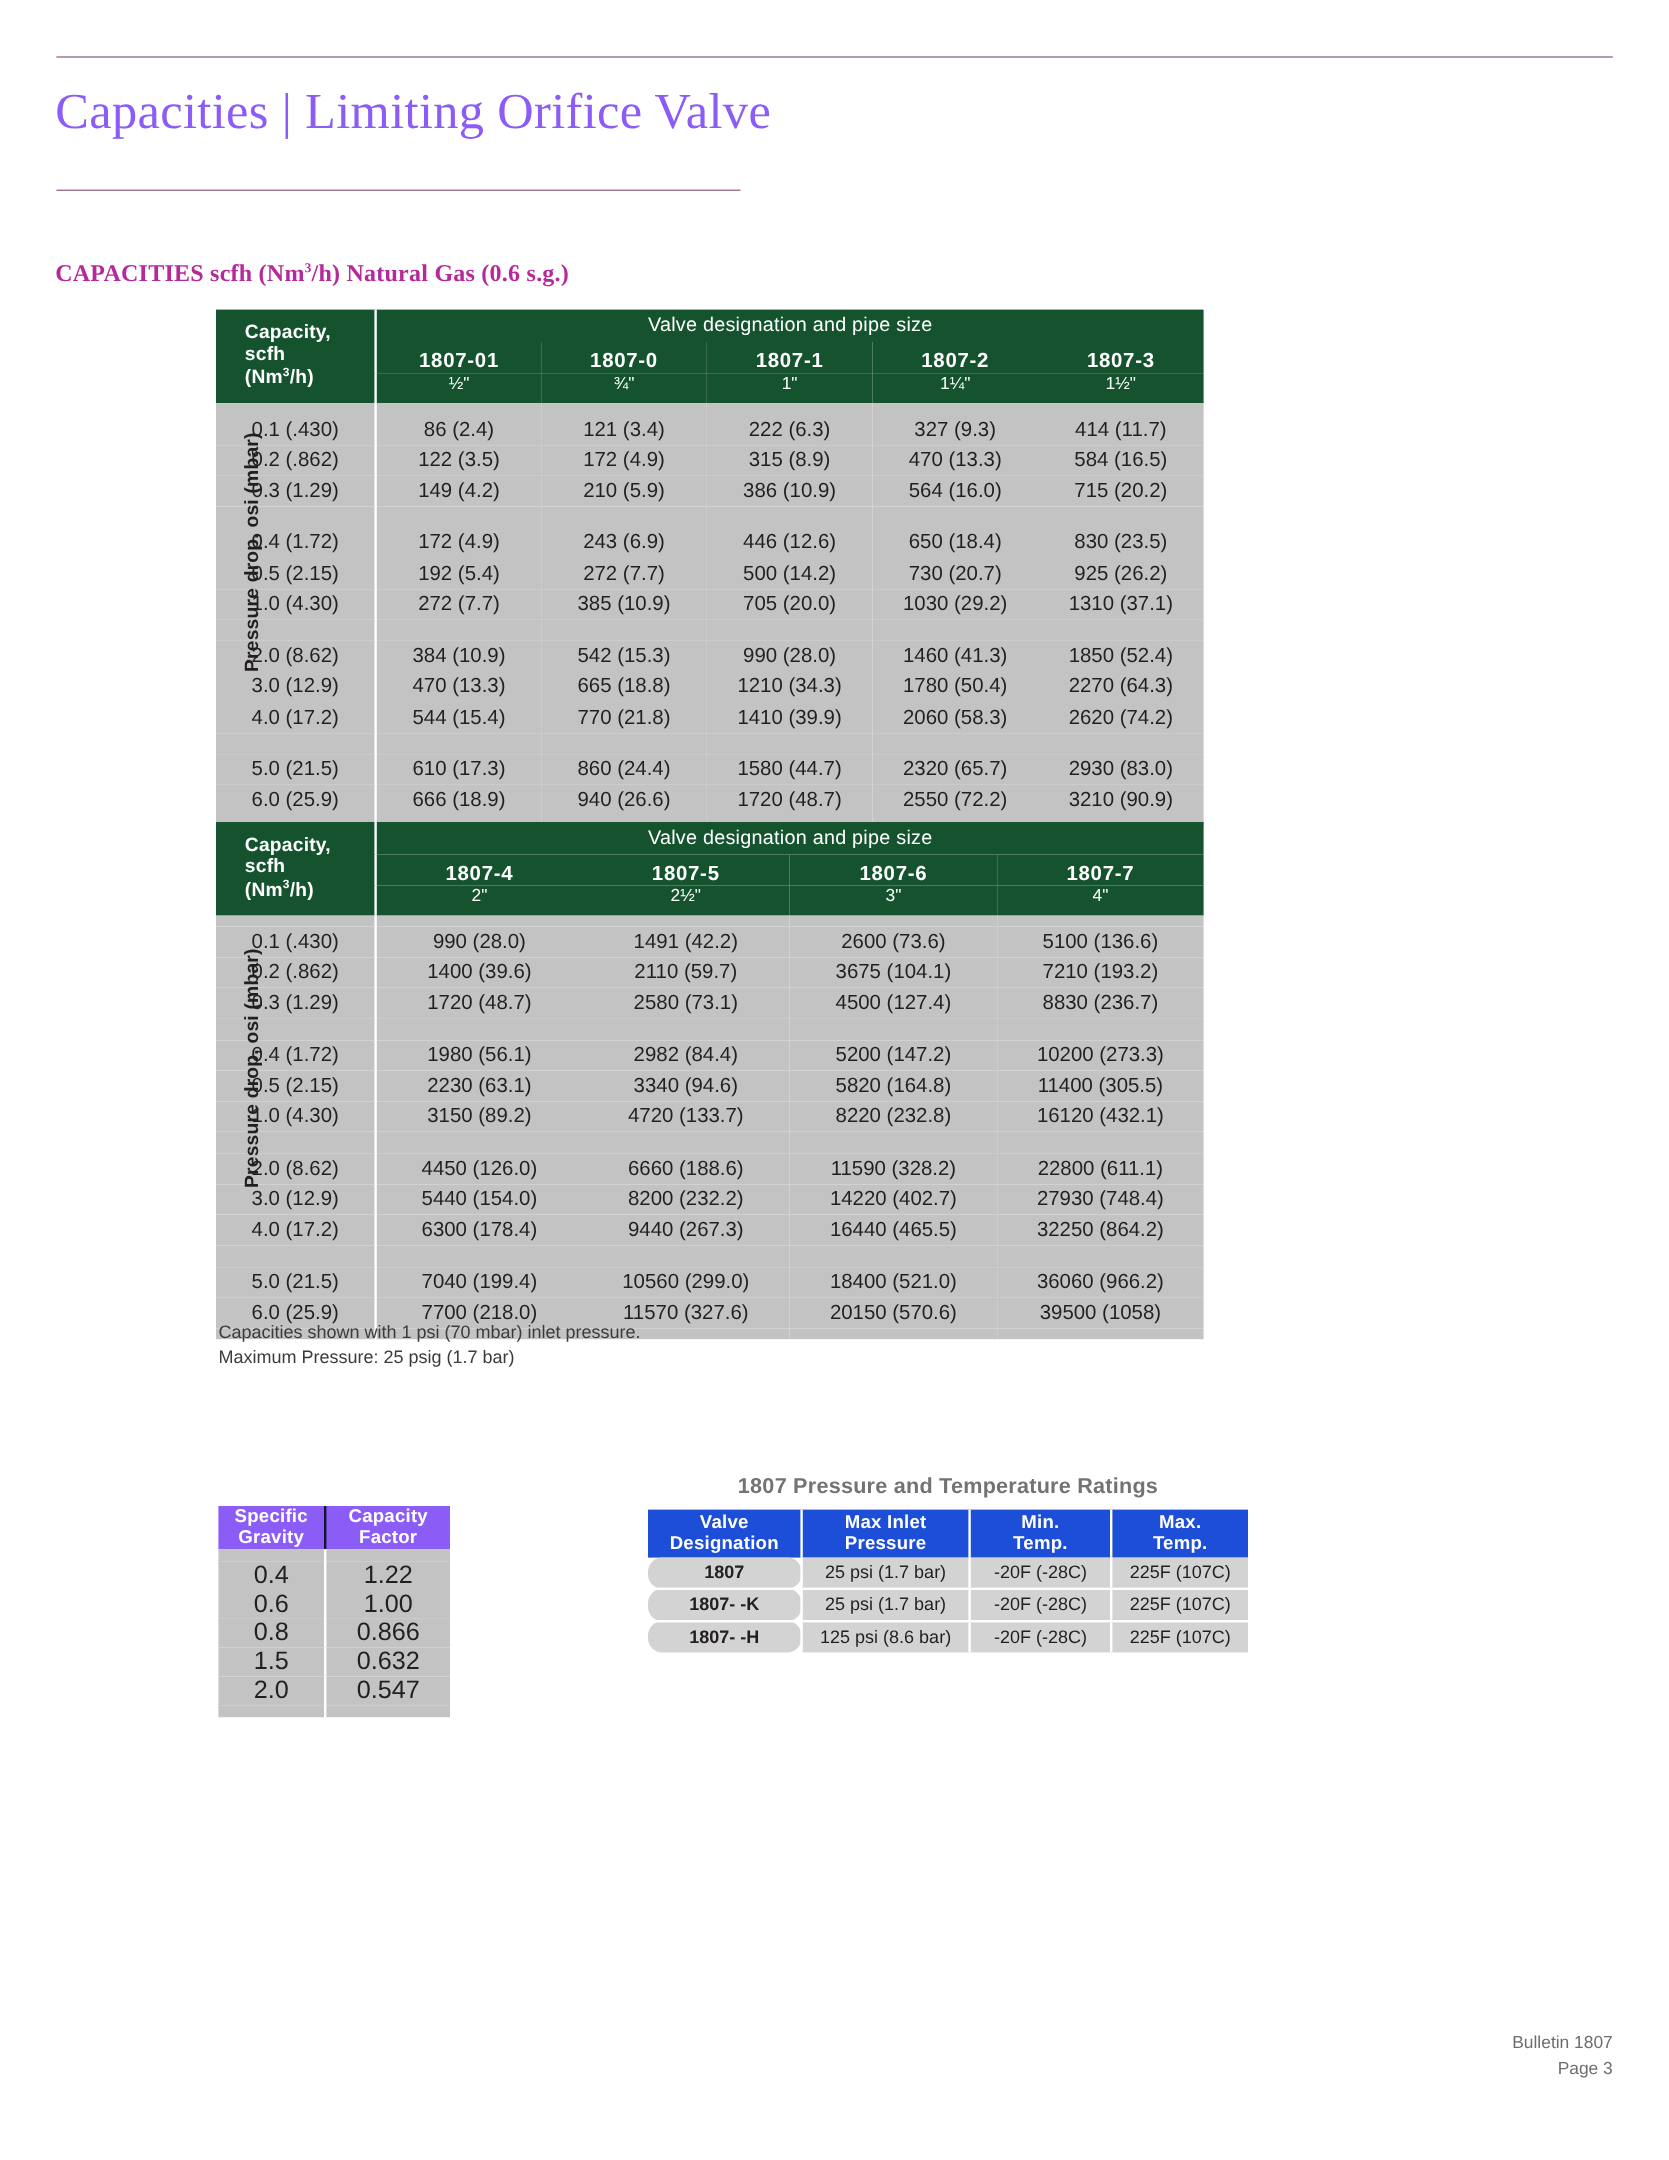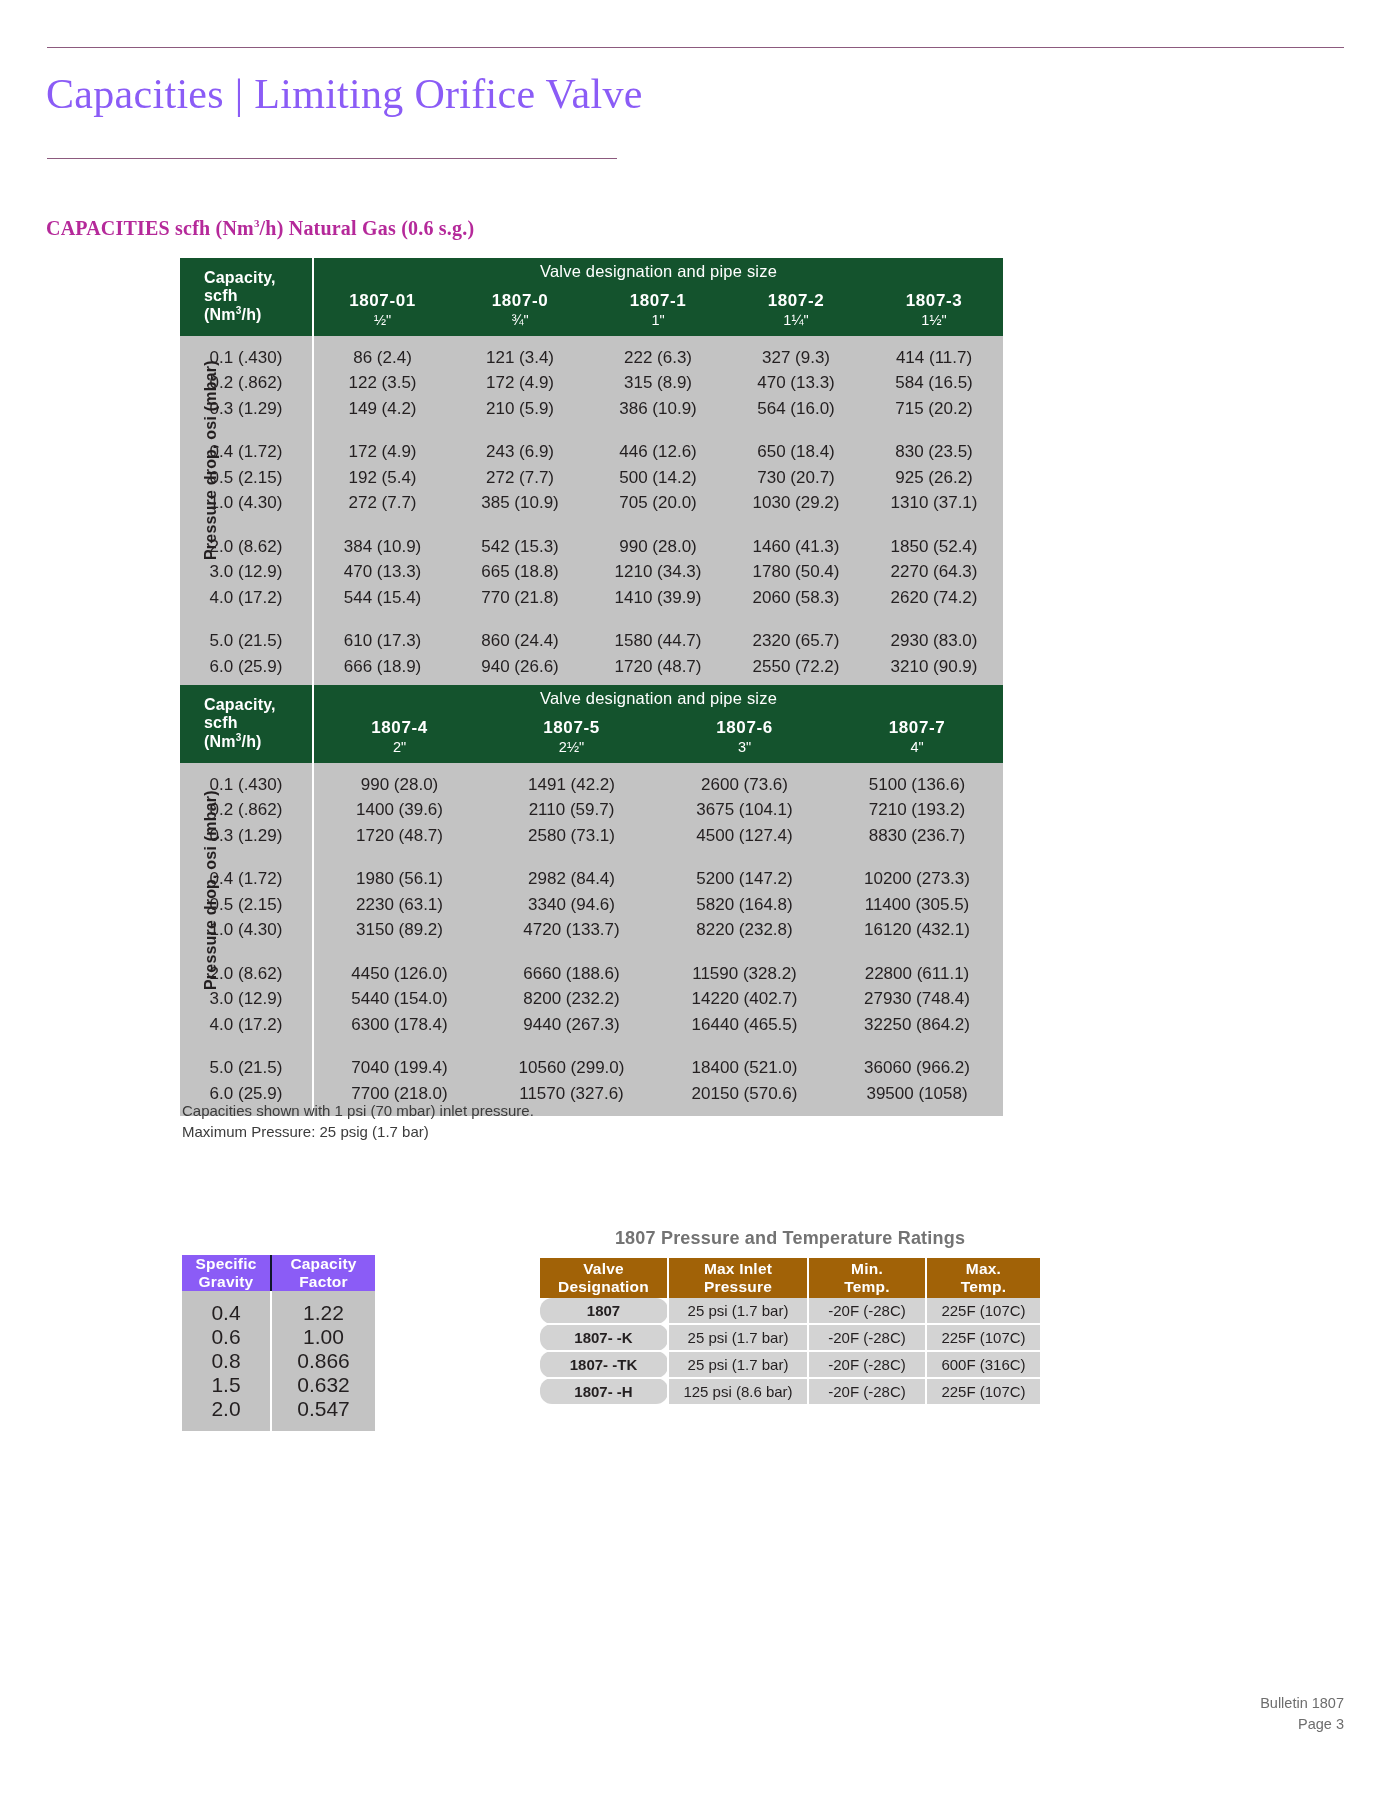--- a/index.html
+++ b/index.html
@@ -201,21 +201,21 @@
     letter-spacing: 0.2px;
   }
   .pt-table {
     position: absolute;
     left: 540px; top: 1258px;
     border-collapse: collapse;
     table-layout: fixed;
     width: 500px;
   }
   .pt-table th {
-    background: #a16207;
+    background: #1d4ed8;
     color: #ffffff;
     font-size: 15.5px;
     font-weight: 700;
     text-align: center;
     padding: 2px 0;
     letter-spacing: 0.2px;
     border-left: 2px solid #ffffff;
   }
   .pt-table th:first-child { border-left: none; }
   .pt-table td {
@@ -658,26 +658,20 @@
           <td>-20F (-28C)</td>
           <td>225F (107C)</td>
         </tr>
         <tr>
           <td>1807- -K</td>
           <td>25 psi (1.7 bar)</td>
           <td>-20F (-28C)</td>
           <td>225F (107C)</td>
         </tr>
         <tr>
-          <td>1807- -TK</td>
-          <td>25 psi (1.7 bar)</td>
-          <td>-20F (-28C)</td>
-          <td>600F (316C)</td>
-        </tr>
-        <tr>
           <td>1807- -H</td>
           <td>125 psi (8.6 bar)</td>
           <td>-20F (-28C)</td>
           <td>225F (107C)</td>
         </tr>
       </tbody>
   </table>
 
   <div class="footer">
     <div>Bulletin 1807</div>

